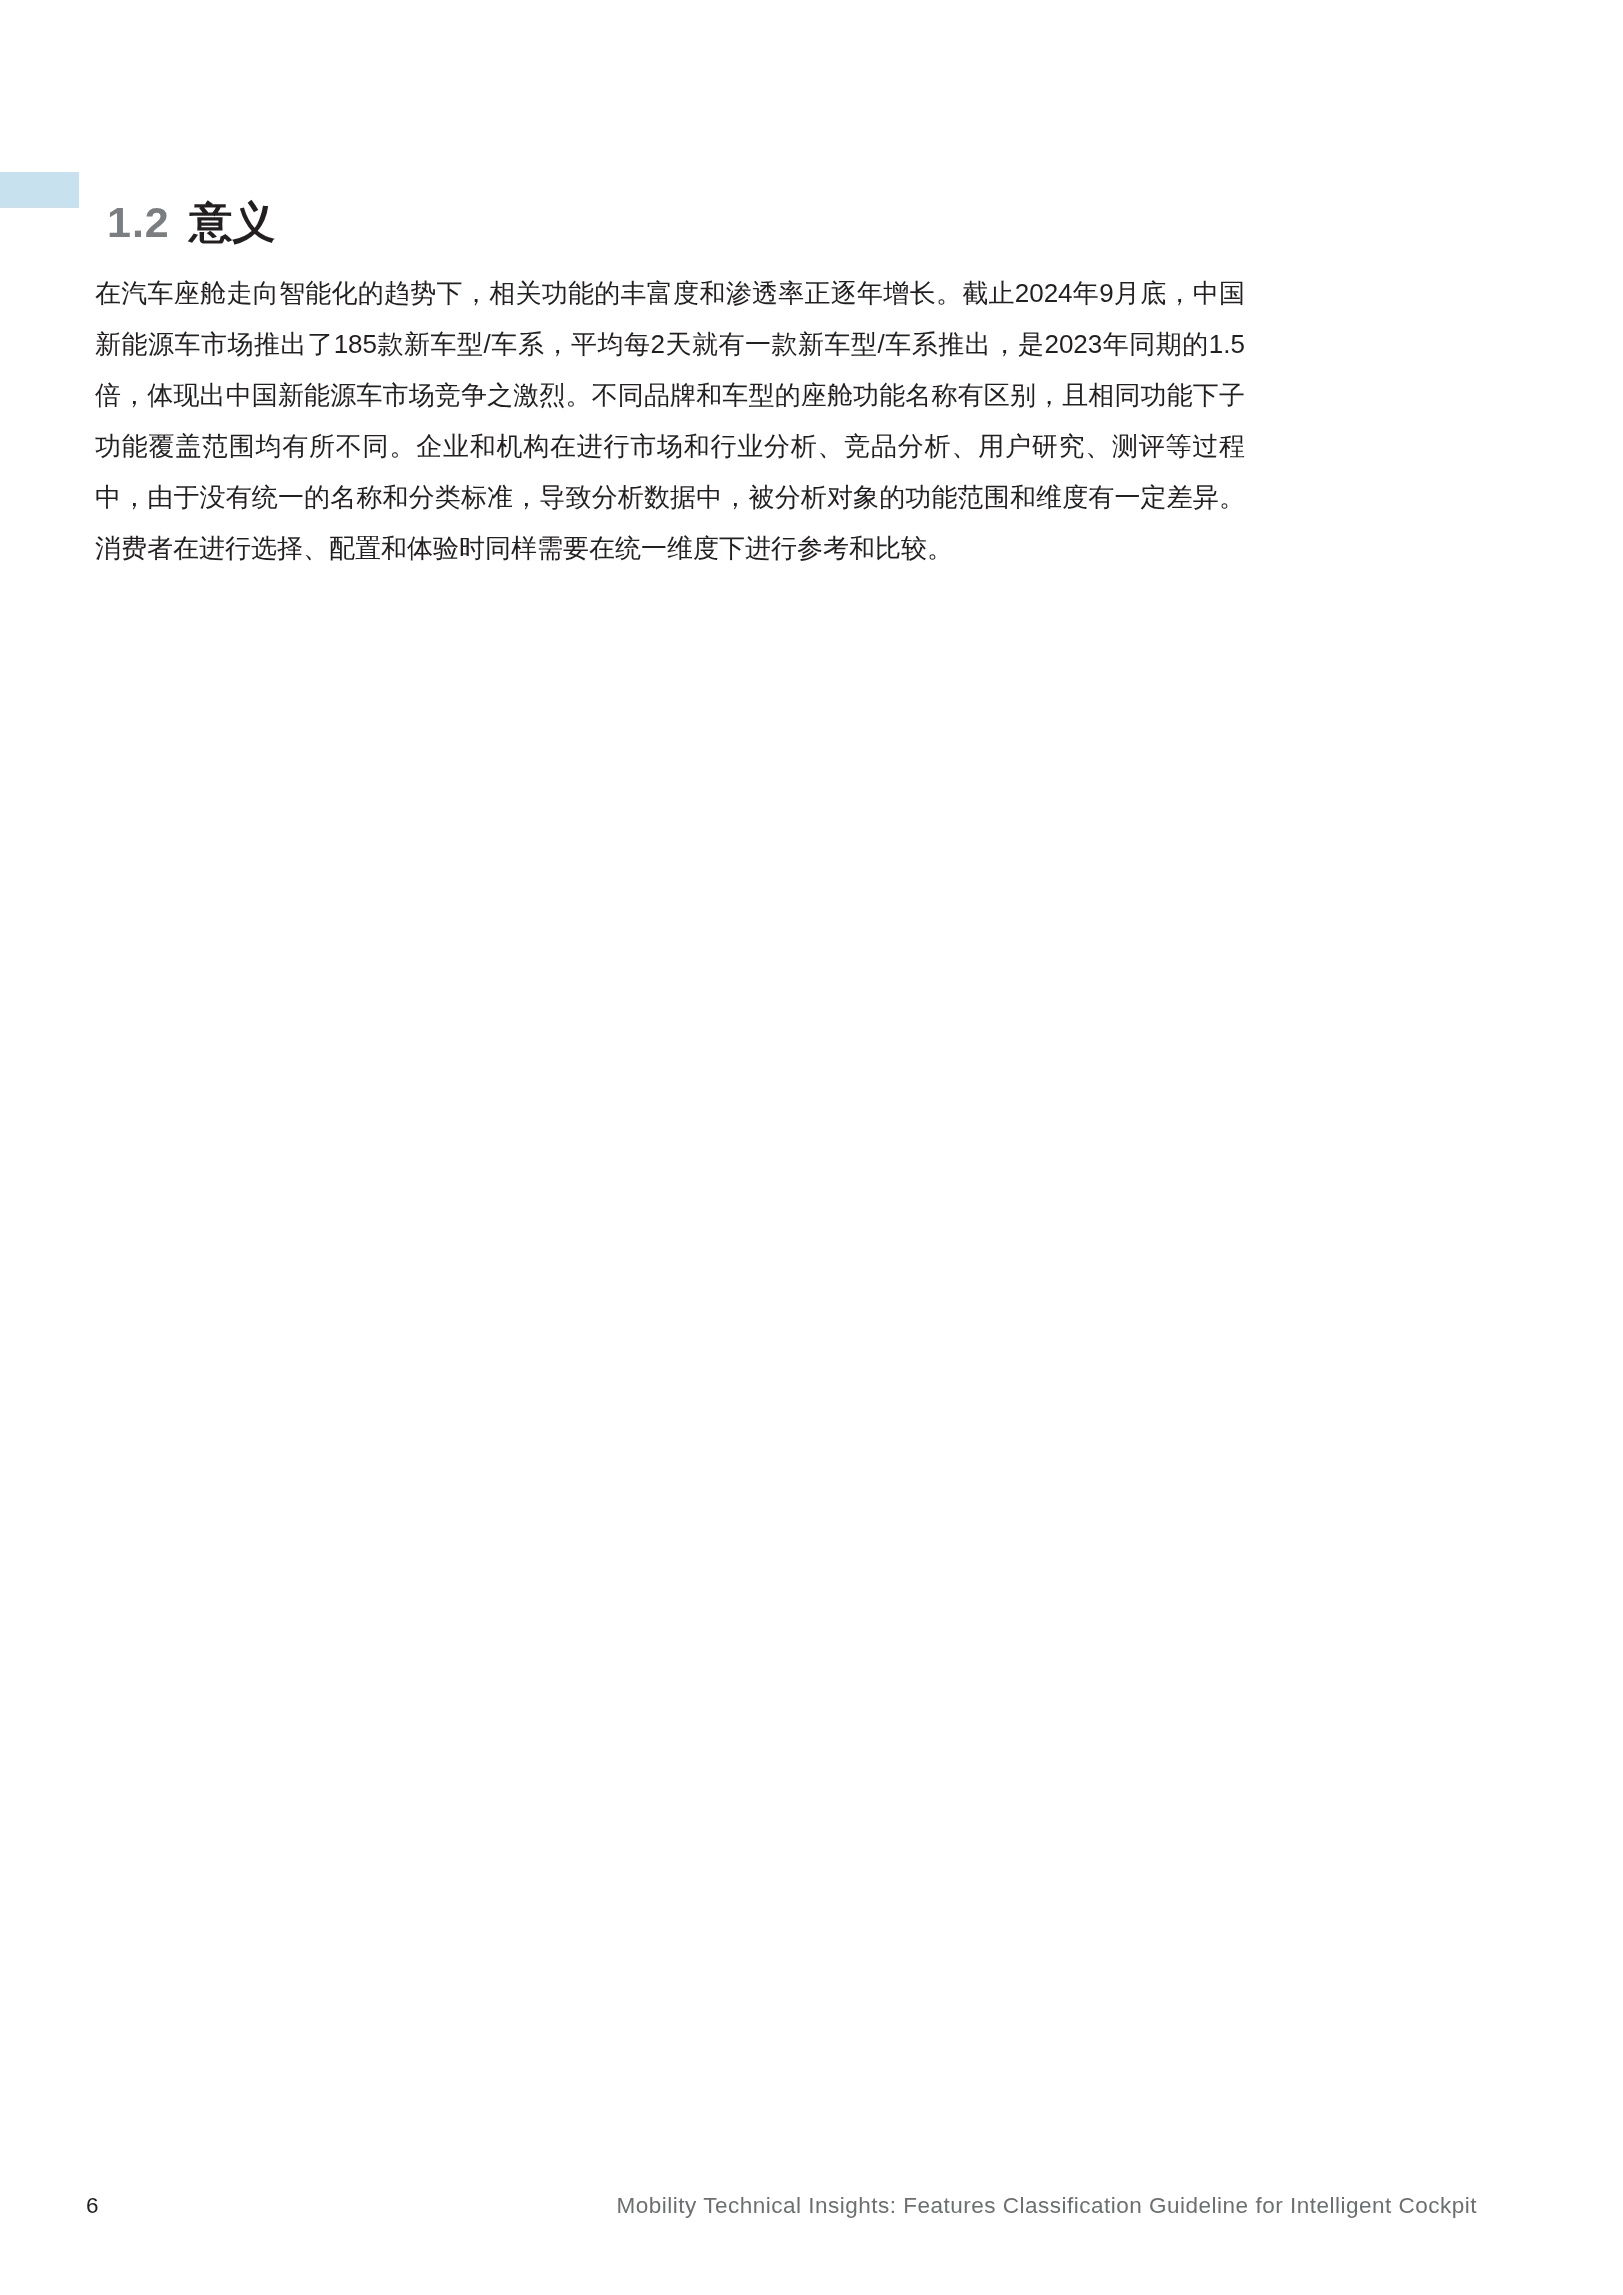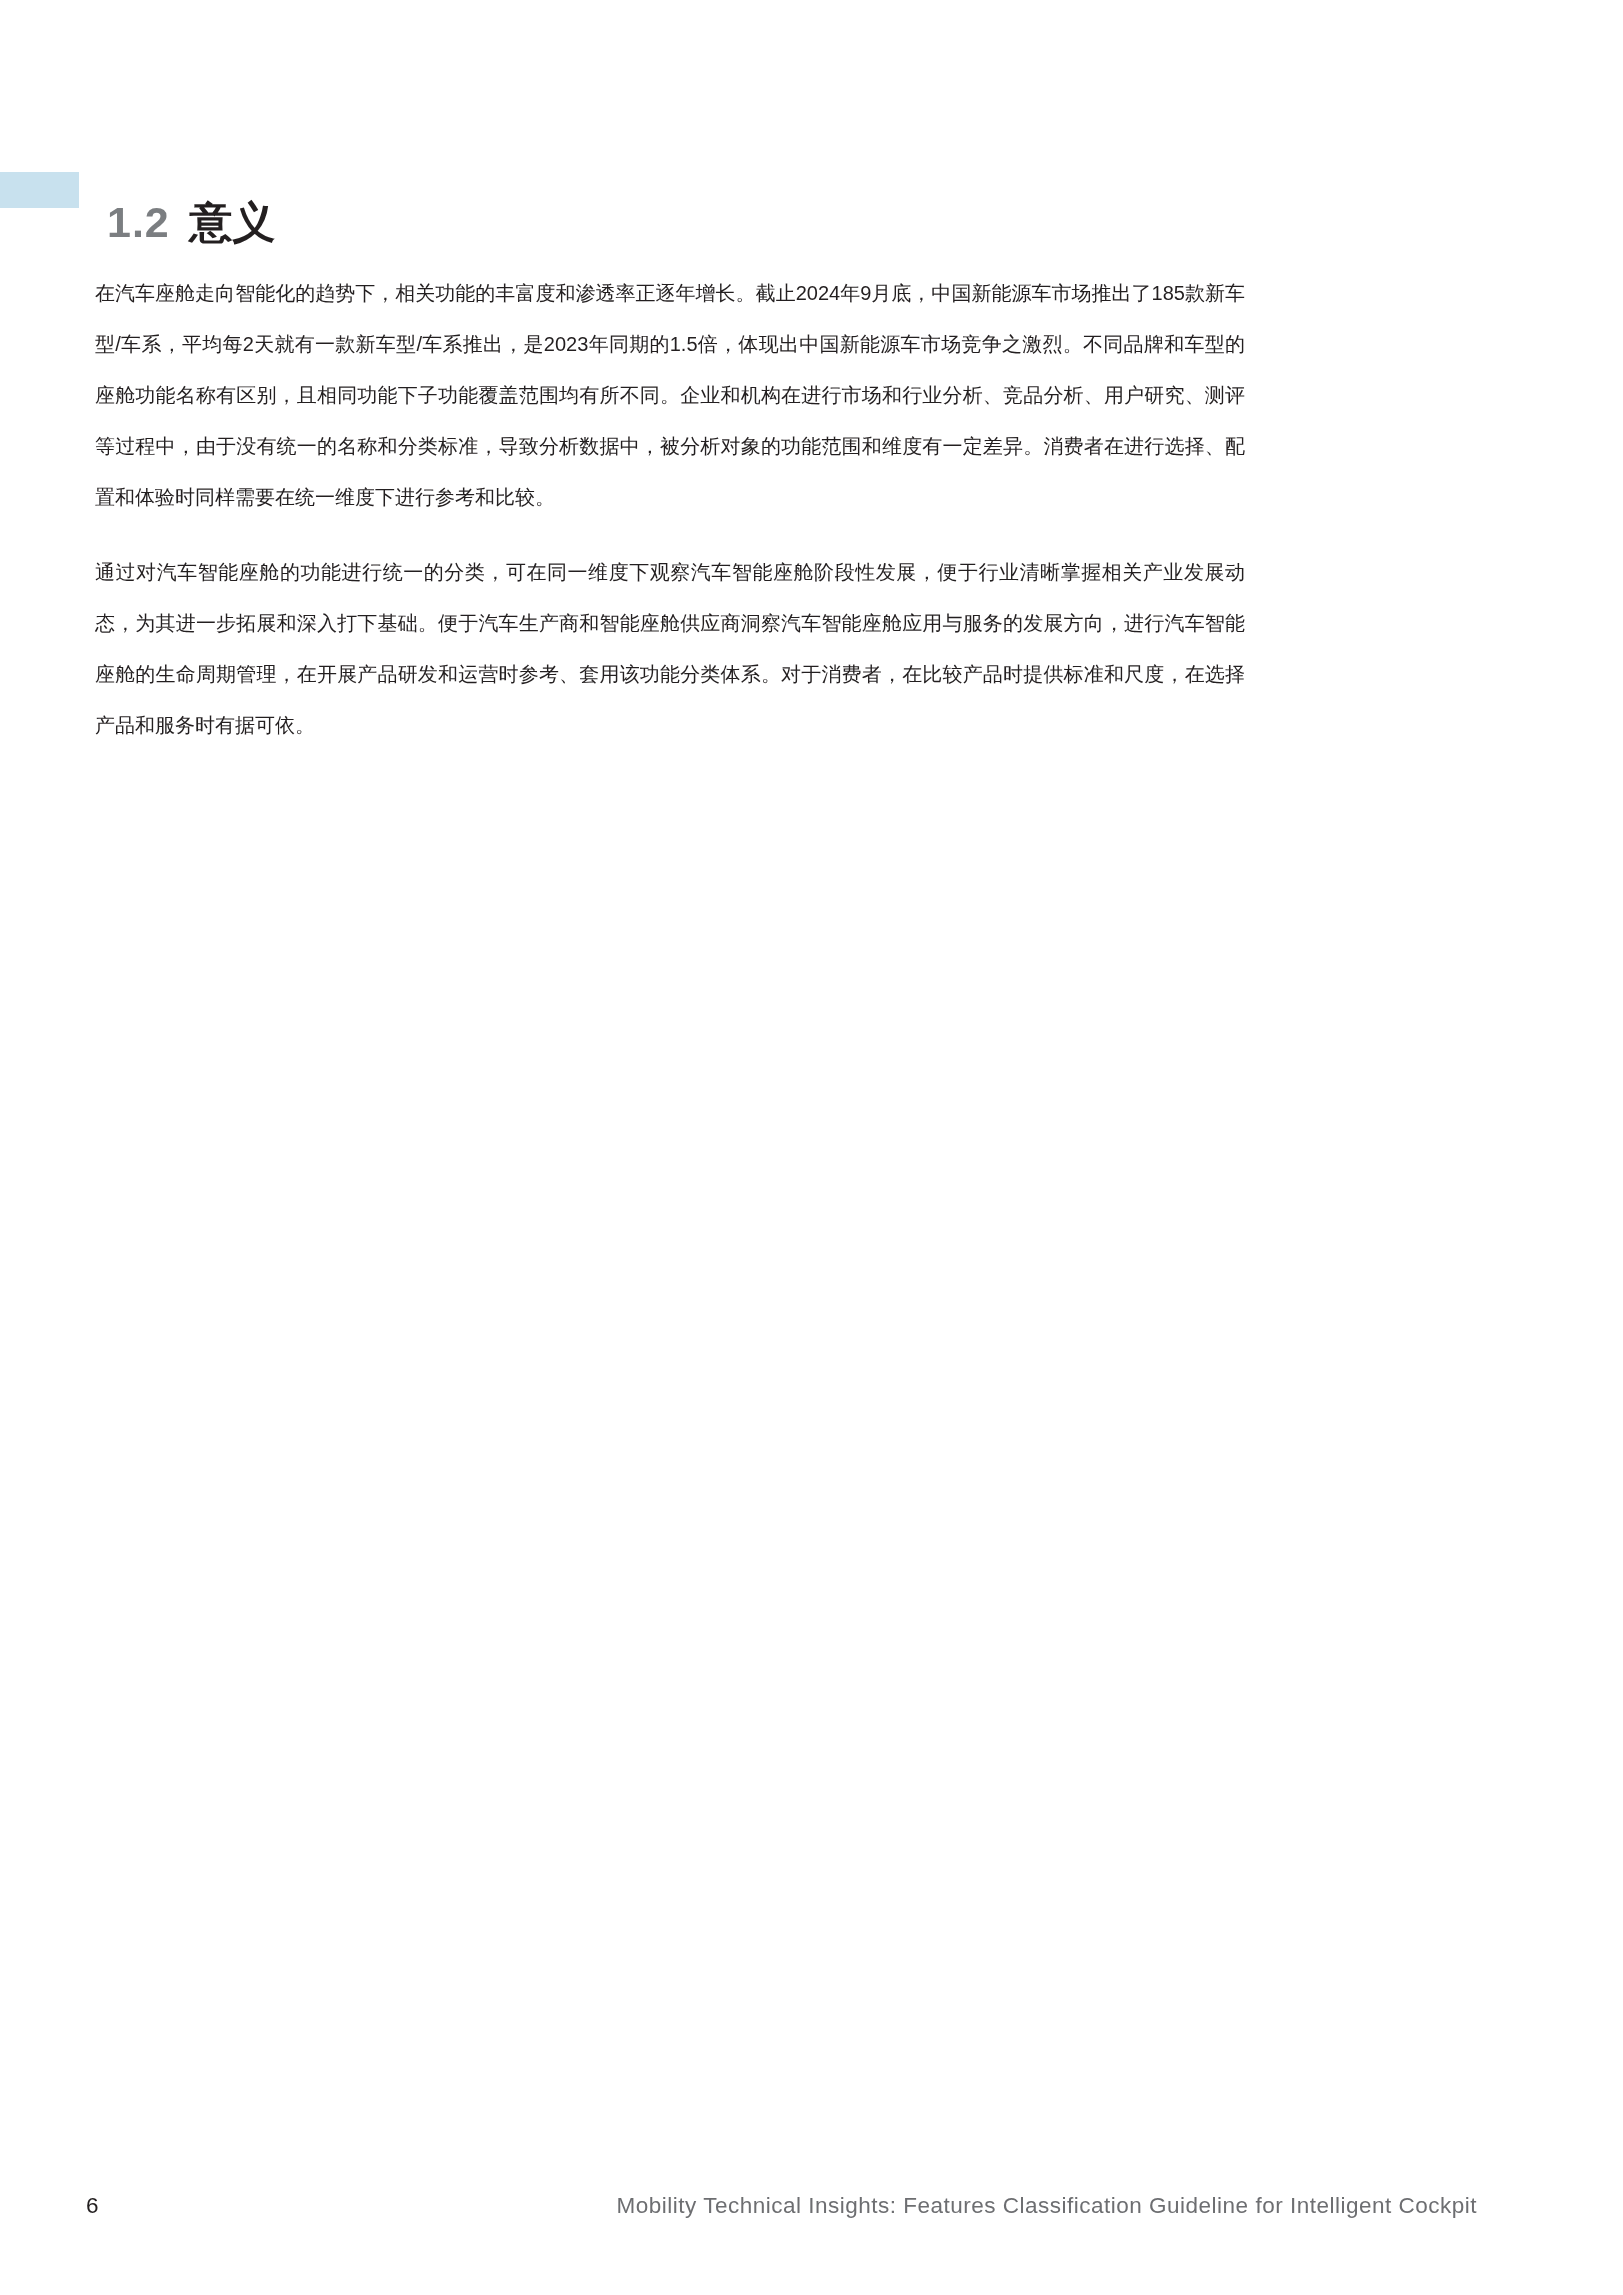--- a/index.html
+++ b/index.html
@@ -43,21 +43,21 @@
     font-weight: 600;
     margin-left: 19.4px;
   }
 
   
   .content {
     position: absolute;
     left: 95px;
     top: 268px;
     width: 1150px;
-    font-size: 20px;
+    font-size: 26px;
     line-height: 51px;
     text-align: justify;
     color: var(--text, #231f20);
   }
   .content p {
     margin: 0 0 24px 0;
   }
   .content p:last-child { margin-bottom: 0; }
 
   
@@ -84,20 +84,19 @@
 <body>
 
 <div class="accent-bar"></div>
 
 <h1 class="heading">
   <span class="num">1.2</span><span class="title">意义</span>
 </h1>
 
 <div class="content">
   <p>在汽车座舱走向智能化的趋势下，相关功能的丰富度和渗透率正逐年增长。截止2024年9月底，中国新能源车市场推出了185款新车型/车系，平均每2天就有一款新车型/车系推出，是2023年同期的1.5倍，体现出中国新能源车市场竞争之激烈。不同品牌和车型的座舱功能名称有区别，且相同功能下子功能覆盖范围均有所不同。企业和机构在进行市场和行业分析、竞品分析、用户研究、测评等过程中，由于没有统一的名称和分类标准，导致分析数据中，被分析对象的功能范围和维度有一定差异。消费者在进行选择、配置和体验时同样需要在统一维度下进行参考和比较。</p>
-  <p>通过对汽车智能座舱的功能进行统一的分类，可在同一维度下观察汽车智能座舱阶段性发展，便于行业清晰掌握相关产业发展动态，为其进一步拓展和深入打下基础。便于汽车生产商和智能座舱供应商洞察汽车智能座舱应用与服务的发展方向，进行汽车智能座舱的生命周期管理，在开展产品研发和运营时参考、套用该功能分类体系。对于消费者，在比较产品时提供标准和尺度，在选择产品和服务时有据可依。</p>
 </div>
 
 <div class="footer">
   <span class="page-num">6</span>
   <span class="running-title">Mobility Technical Insights: Features Classification Guideline for Intelligent Cockpit</span>
 </div>
 
 
 </body></html>

